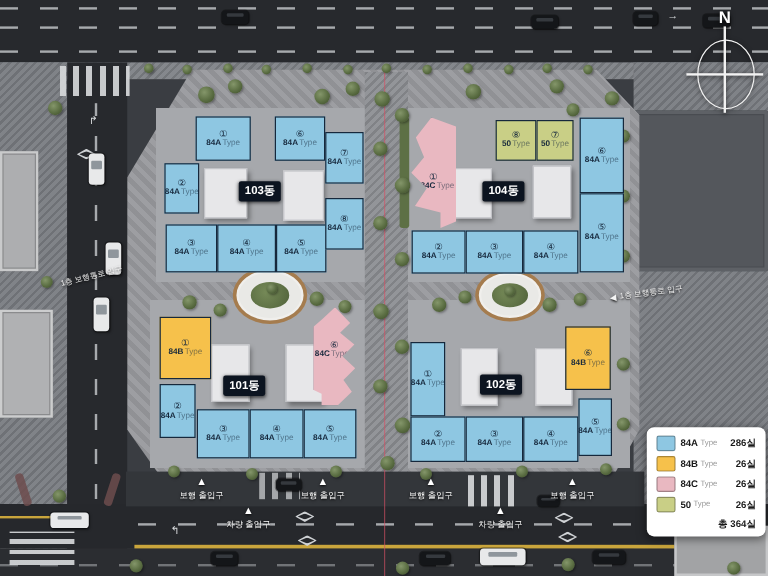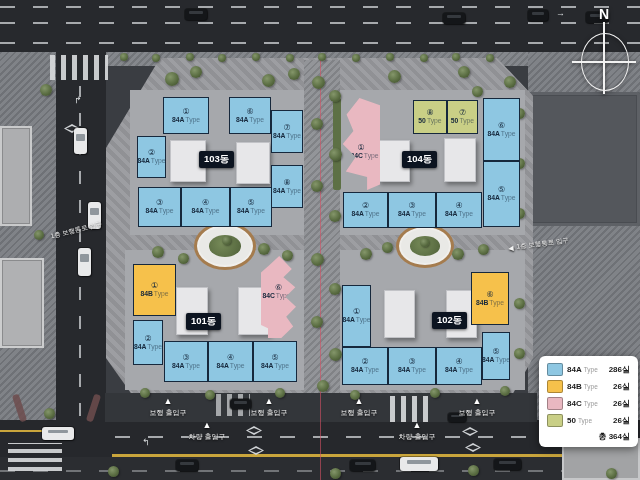--- a/index.html
+++ b/index.html
@@ -122,21 +122,21 @@
   <div class="mass" style="left:170px;top:140px;width:34px;height:40px;"></div>
   <div class="mass" style="left:236px;top:142px;width:32px;height:40px;"></div>
   <div class="mass" style="left:378px;top:140px;width:30px;height:40px;"></div>
   <div class="mass" style="left:444px;top:138px;width:30px;height:42px;"></div>
   <div class="mass" style="left:176px;top:287px;width:30px;height:46px;"></div>
   <div class="mass" style="left:238px;top:287px;width:30px;height:46px;"></div>
   <div class="mass" style="left:384px;top:290px;width:29px;height:46px;"></div>
   <div class="mass" style="left:446px;top:290px;width:29px;height:46px;"></div>
 
   <div class="bldg-label" style="left:186px;top:313px;">101동</div>
-  <div class="bldg-label" style="left:432px;top:312px;">102동</div>
+  <div class="bldg-label" style="left:400px;top:312px;">102동</div>
   <div class="bldg-label" style="left:199px;top:151px;">103동</div>
   <div class="bldg-label" style="left:402px;top:151px;">104동</div>
 
   <div id="units-layer">
       <div class="unit" style="left: 133px; top: 264px; width: 43px; height: 52px; background: rgb(246, 193, 75);">
         <span class="u-no">①</span>
         <span class="u-label"><span class="code">84B</span><span class="sfx">Type</span></span>
       </div>
       <div class="unit" style="left: 133px; top: 320px; width: 30px; height: 45px; background: rgb(142, 199, 226);">
         <span class="u-no">②</span>

